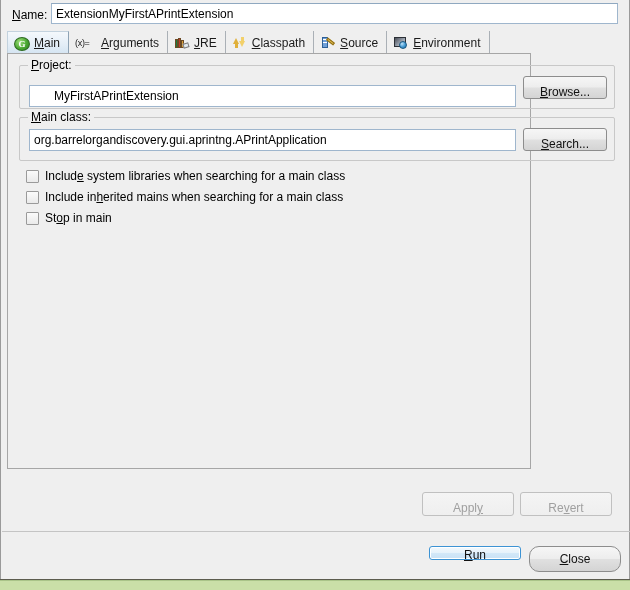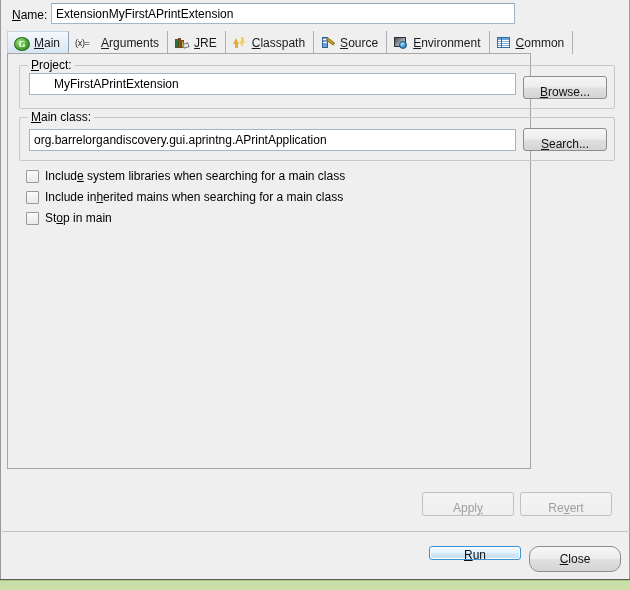--- a/index.html
+++ b/index.html
@@ -39,21 +39,21 @@
   #name-label {
     position: absolute;
     left: 11px; top: 8px;
     font-size: 12px;
     white-space: nowrap;
   }
   #name-label .mn { text-decoration: underline; }
   #name-input {
     position: absolute;
     left: 50px; top: 3px;
-    width: 464px;
+    width: 567px;
     height: 21px;
     box-sizing: border-box;
     border: 1px solid #9fb6cd;
     border-top-color: #8fa8c0;
     background: #ffffff;
     font-family: "Liberation Sans", sans-serif;
     font-size: 12px;
     color: #000;
     padding: 0 4px;
     outline: none;
@@ -208,21 +208,21 @@
     box-sizing: border-box;
     height: 22px;
     border: 1px solid #9fb6cd;
     background: #ffffff;
     font-family: "Liberation Sans", sans-serif;
     font-size: 12px;
     color: #000;
     padding: 0 4px;
     outline: none;
   }
-  #project-input { left: 9px; top: 7px; width: 487px; padding-left: 24px; }
+  #project-input { left: 9px; top: 19px; width: 487px; padding-left: 24px; }
   #mainclass-input { left: 9px; top: 11px; width: 487px; }
 
   .btn {
     position: absolute;
     box-sizing: border-box;
     height: 23px;
     background: linear-gradient(to bottom, #f6f6f6 0%, #ededed 48%, #e0e0e0 52%, #d4d4d4 100%);
     border: 1px solid #8d8d8d;
     border-radius: 3px;
     font-family: "Liberation Sans", sans-serif;
@@ -376,31 +376,20 @@
     </div>
 
     <div class="tab">
       <span class="ticon ic-env">
           <i class="scr"></i>
           <i class="glb"></i>
         </span>
       <span class="tab-label"><span class="mn">E</span>nvironment</span>
     </div>
 
-    <div class="tab">
-      <span class="ticon ic-com">
-          <i class="box"></i>
-          <i class="hdr"></i>
-          <i class="r1"></i>
-          <i class="r2"></i>
-          <i class="r3"></i>
-          <i class="vln"></i>
-        </span>
-      <span class="tab-label"><span class="mn">C</span>ommon</span>
-    </div>
 
   </div>
 
   <div id="tabpanel">
 
     <div class="group" id="grp-project">
       <span class="glabel"><span class="mn">P</span>roject:</span>
       <input class="txtfield" id="project-input" type="text" value="MyFirstAPrintExtension" style="">
       <button class="btn" id="browse-btn"><span class="mn">B</span>rowse...</button>
     </div>

